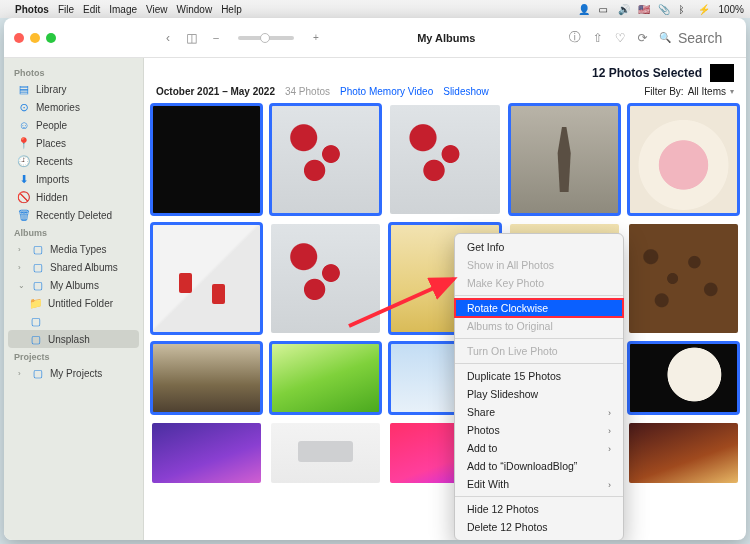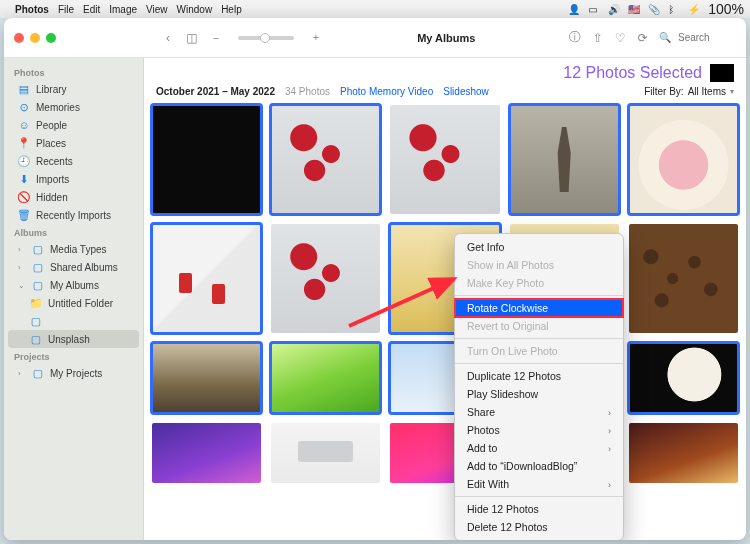--- a/index.html
+++ b/index.html
@@ -21,48 +21,48 @@
     --divider:#e2e2e2;
   }
   *{box-sizing:border-box;font-family:-apple-system,Helvetica,Arial,sans-serif;}
   html,body{margin:0;padding:0;width:750px;height:544px;overflow:hidden;background:#d6e4e9;}
   
   .menubar{height:var(--menubar-h);background:linear-gradient(#f3f3f3,#eaeaea);display:flex;align-items:center;font-size:10px;color:#222;padding:0 6px;gap:9px;}
   .menubar .right{margin-left:auto;display:flex;align-items:center;gap:9px;}
   .menubar .apple{font-size:11px;}
   .menubar-item{cursor:default;}
   .status-ico{width:11px;height:11px;display:inline-block;}
-  .battery{font-size:14px;}
+  .battery{font-size:10px;}
   
   .window{position:absolute;left:4px;top:var(--menubar-h);right:4px;bottom:4px;background:#fff;border-radius:8px;overflow:hidden;box-shadow:0 6px 18px rgba(0,0,0,.25);display:flex;flex-direction:column;}
   .toolbar{height:var(--toolbar-h);display:flex;align-items:center;border-bottom:1px solid var(--divider);}
   .traffic{display:flex;gap:6px;padding:0 10px;}
   .dot{width:10px;height:10px;border-radius:50%;}
   .tb-sidebar-area{width:calc(var(--sidebar-w) - 46px);}
   .nav-area{display:flex;align-items:center;gap:8px;color:#888;}
   .nav-btn{width:16px;text-align:center;font-size:12px;}
   .slider{width:56px;height:4px;background:#d0d0d0;border-radius:2px;position:relative;margin:0 6px;}
   .slider-thumb{width:10px;height:10px;background:#fff;border:1px solid #bbb;border-radius:50%;position:absolute;top:-3px;left:40%;}
   .titlebar-title{flex:1;text-align:center;font-size:11px;font-weight:600;color:#222;}
   .tb-actions{display:flex;align-items:center;gap:12px;padding-right:10px;color:#888;font-size:12px;}
   .search{display:flex;align-items:center;gap:4px;color:#a2a2a2;font-size:10px;}
-  .search input{border:none;outline:none;font-size:10px;width:60px;background:transparent;}
+  .search input{border:none;outline:none;font-size:14px;width:60px;background:transparent;}
   
   .split{flex:1;display:flex;min-height:0;}
   .sidebar{width:var(--sidebar-w);background:var(--sidebar-bg);border-right:1px solid #d6d9d3;font-size:10px;color:#3a3a3a;padding:6px 0;overflow:hidden;}
   .side-section{padding:4px 10px 2px;font-size:9px;color:#8a8e86;font-weight:600;}
   .side-item{display:flex;align-items:center;gap:6px;padding:3px 10px;border-radius:4px;margin:0 4px;cursor:default;}
   .side-item.indent{padding-left:22px;}
   .side-item .ico{width:12px;height:12px;display:inline-flex;align-items:center;justify-content:center;color:var(--side-blue);font-size:11px;}
   .side-item.sel{background:#cfd2cb;}
   .side-item .chev{width:8px;color:#8a8e86;font-size:8px;}
   
   .main{flex:1;display:flex;flex-direction:column;min-width:0;}
   .subheader{display:flex;align-items:center;justify-content:flex-end;padding:6px 12px 2px;gap:8px;}
-  .sel-status{font-size:16px;font-weight:400;color:#8b5cf6;}
+  .sel-status{font-size:12px;font-weight:700;color:#0f172a;}
   .sel-swatch{width:24px;height:18px;background:#000;}
   .metarow{display:flex;align-items:center;gap:10px;padding:2px 12px 4px;font-size:10px;}
   .metarow .date{color:#222;font-weight:600;}
   .metarow .count{color:#9a9a9a;}
   .metarow .link{color:#0a60ff;cursor:default;}
   .metarow .spacer{flex:1;}
   .filter-label{display:flex;align-items:center;gap:4px;color:#222;}
   .filter-label .chev{font-size:8px;color:#888;}
   
   .grid-wrap{flex:1;overflow:hidden;position:relative;padding:4px 8px;}
@@ -187,21 +187,21 @@
         <div class="side-item">
           <span class="ico">⬇</span>
           <span>Imports</span>
         </div>
         <div class="side-item">
           <span class="ico">🚫</span>
           <span>Hidden</span>
         </div>
         <div class="side-item">
           <span class="ico">🗑</span>
-          <span>Recently Imports</span>
+          <span>Recently Deleted</span>
         </div>
         <div class="side-section">Albums</div>
         <div class="side-item">
           <span class="chev">›</span>
           <span class="ico">▢</span>
           <span>Media Types</span>
         </div>
         <div class="side-item">
           <span class="chev">›</span>
           <span class="ico">▢</span>
@@ -321,29 +321,29 @@
               <span>Show in All Photos</span>
             </div>
             <div class="ctx-item dim">
               <span>Make Key Photo</span>
             </div>
             <div class="ctx-sep"></div>
             <div class="ctx-item hl">
               <span>Rotate Clockwise</span>
             </div>
             <div class="ctx-item dim">
-              <span>Revert to Original</span>
+              <span>Albums to Original</span>
             </div>
             <div class="ctx-sep"></div>
             <div class="ctx-item dim">
               <span>Turn On Live Photo</span>
             </div>
             <div class="ctx-sep"></div>
             <div class="ctx-item">
-              <span>Duplicate 12 Photos</span>
+              <span>Duplicate 15 Photos</span>
             </div>
             <div class="ctx-item">
               <span>Play Slideshow</span>
             </div>
             <div class="ctx-item">
               <span>Share</span>
               <span class="sub">›</span>
             </div>
             <div class="ctx-item">
               <span>Photos</span>

